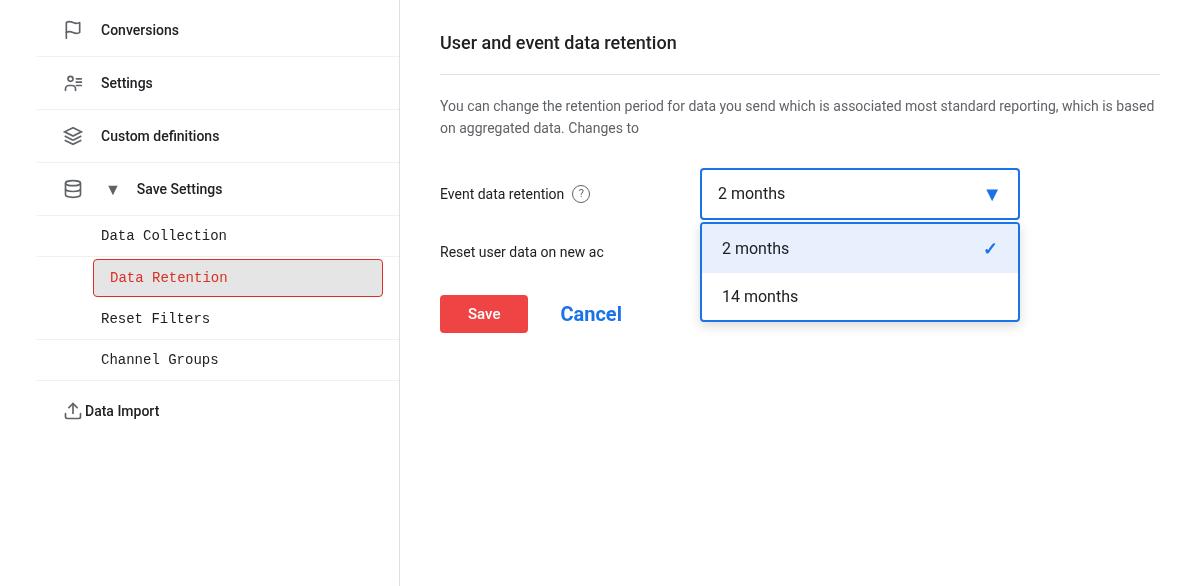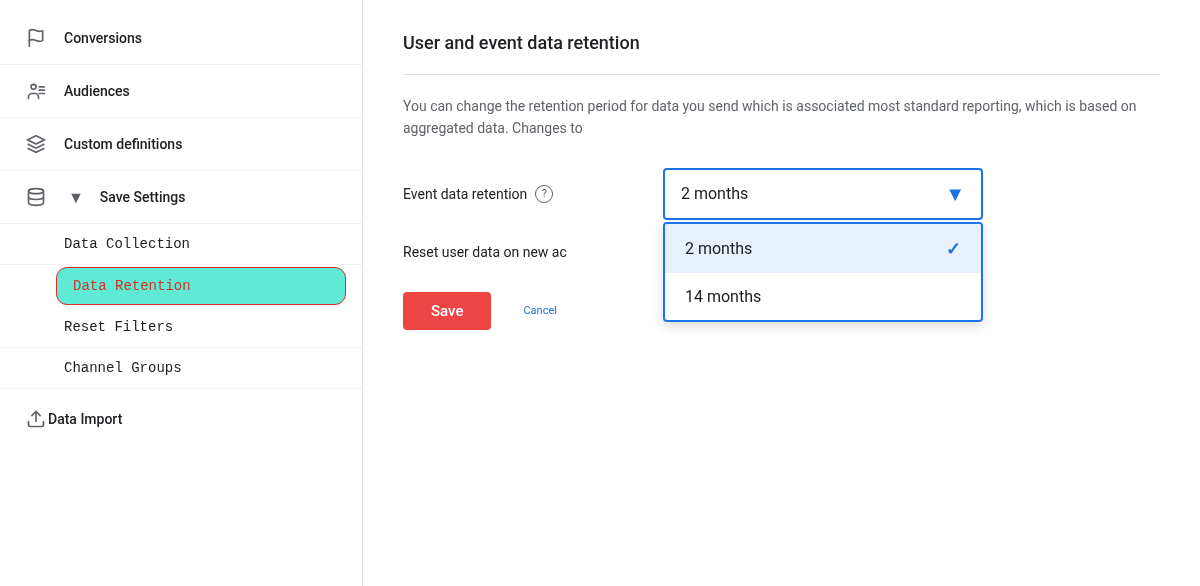--- a/index.html
+++ b/index.html
@@ -11,23 +11,24 @@
       height: 586px;
       overflow: hidden;
     }
 
     
     .sidebar {
       width: 363px;
       min-width: 363px;
       background: #fff;
       border-right: 1px solid #e0e0e0;
-      padding-top: 12px;
+      padding-top: 4px;
       display: flex;
       flex-direction: column;
+      margin-left: 37px;
     }
 
     .sidebar-item {
       display: flex;
       align-items: center;
       padding: 14px 24px;
       cursor: pointer;
       color: #202124;
       font-size: 14px;
       font-weight: 500;
@@ -92,24 +93,24 @@
       font-size: 14px;
       color: #202124;
       cursor: pointer;
       border-bottom: 1px solid #f0f0f0;
       font-family: Liberation Mono, monospace;
     }
 
     .sub-item.active {
       color: #d93025;
       border: 1.5px solid #d93025;
-      border-radius: 11px;
+      border-radius: 4px;
       margin: 2px 16px 2px 56px;
       padding: 10px 16px;
-      background: #5eead4;
+      background: #e5e5e5;
     }
 
     
     .data-import-item {
       display: flex;
       align-items: center;
       padding: 14px 24px;
       cursor: pointer;
       margin-top: 4px;
     }
@@ -275,22 +276,22 @@
       font-weight: 500;
       cursor: pointer;
       font-family: inherit;
     }
 
     .cancel-button {
       background: transparent;
       color: #1a73e8;
       border: none;
       padding: 10px 16px;
-      font-size: 11px;
-      font-weight: 400;
+      font-size: 20px;
+      font-weight: 700;
       cursor: pointer;
       font-family: inherit;
     }
 
     
     .sidebar-scroll {
       overflow-y: auto;
       flex: 1;
     }
   </style>
@@ -313,21 +314,21 @@
     <div class="sidebar-item">
       <span class="icon">
         <svg width="22" height="20" viewBox="0 0 24 24" fill="none" stroke="#5f6368" stroke-width="2" stroke-linecap="round" stroke-linejoin="round">
           <circle cx="9" cy="7" r="3"></circle>
           <path d="M3 21v-2a4 4 0 0 1 4-4h4a4 4 0 0 1 4 4v2"></path>
           <line x1="16" y1="11" x2="22" y2="11"></line>
           <line x1="16" y1="7" x2="22" y2="7"></line>
           <line x1="16" y1="15" x2="22" y2="15"></line>
         </svg>
       </span>
-      <span class="sidebar-item-label">Audiences</span>
+      <span class="sidebar-item-label">Settings</span>
     </div>
 
     <div class="sidebar-item">
       <span class="icon">
         <svg width="20" height="20" viewBox="0 0 24 24" fill="none" stroke="#5f6368" stroke-width="2">
           <polygon points="12 2 2 7 12 12 22 7 12 2"></polygon>
           <polyline points="2 17 12 22 22 17"></polyline>
           <line x1="2" y1="12" x2="12" y2="17"></line>
           <line x1="22" y1="12" x2="12" y2="17"></line>
         </svg>

